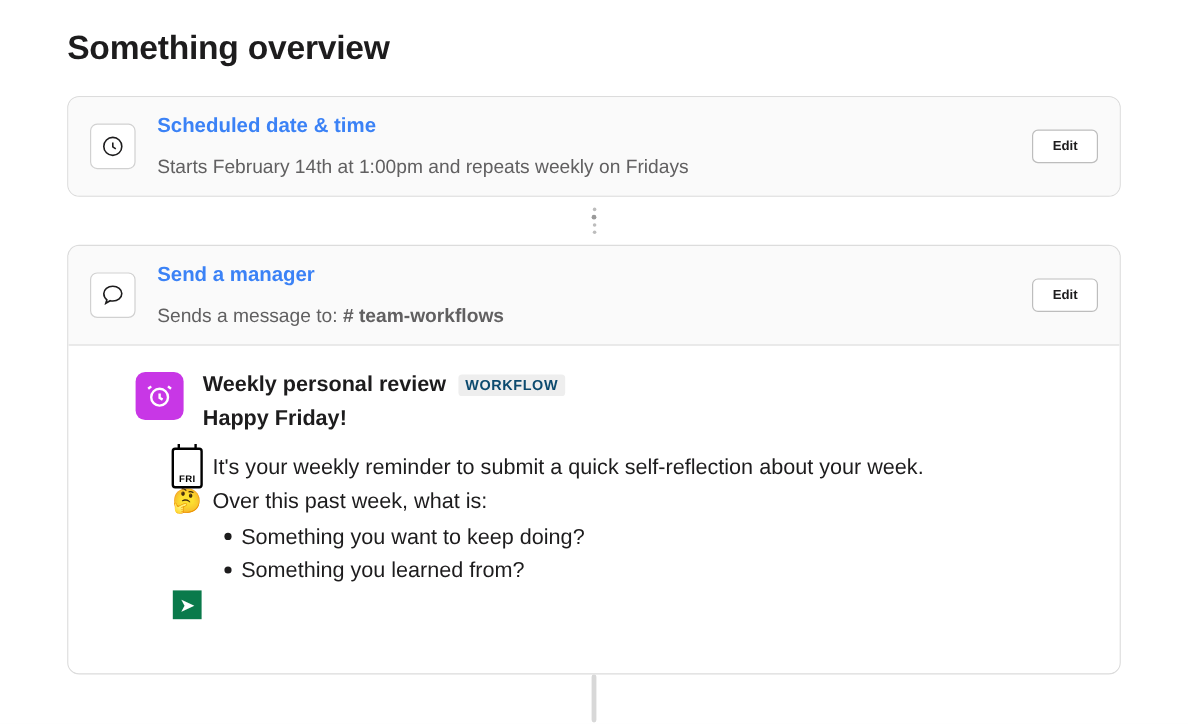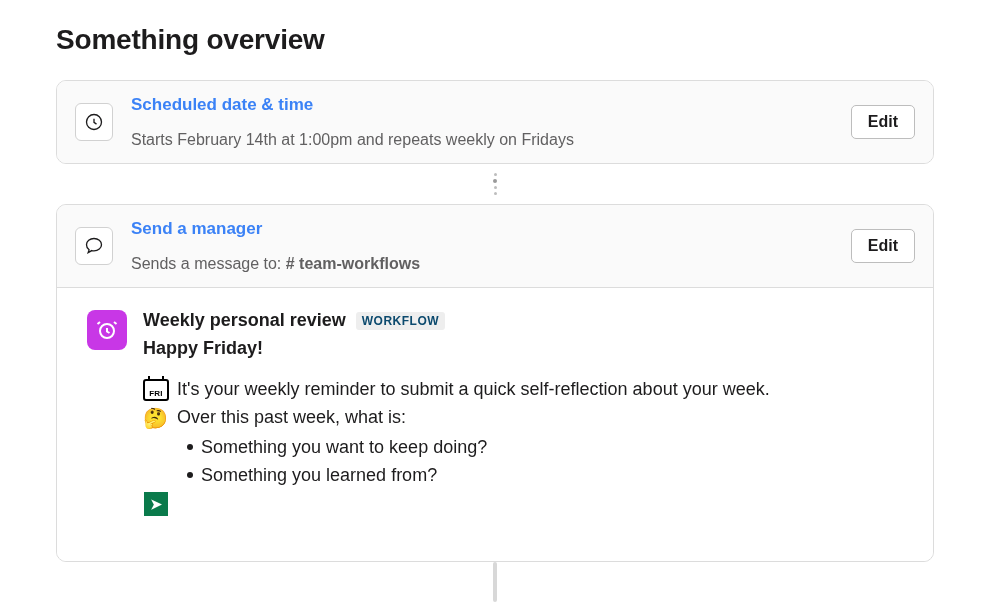--- a/index.html
+++ b/index.html
@@ -61,21 +61,21 @@
   .step-sub .channel {
     color: #616061;
     font-weight: 600;
   }
 
   .edit-btn {
     background: #ffffff;
     border: 1px solid #bdbdbd;
     border-radius: 5px;
     padding: 7px 16px;
-    font-size: 16px;
+    font-size: 11px;
     font-weight: 700;
     color: #1d1c1d;
     cursor: pointer;
     flex-shrink: 0;
   }
 
   
   .connector {
     display: flex;
     flex-direction: column;
@@ -101,21 +101,21 @@
     background: #d8d8d8;
     border-radius: 2px;
   }
 
   
   .message-preview {
     border-top: 1px solid #dcdcdc;
     background: #ffffff;
     padding: 22px 30px 44px 30px;
   }
-  .msg-row { display: flex; align-items: flex-start; gap: 16px; }
+  .msg-row { display: flex; align-items: flex-start; gap: 16px; margin-left: 26px; }
   .bot-avatar {
     width: 40px;
     height: 40px;
     border-radius: 8px;
     background: #c837e6;
     display: flex;
     align-items: center;
     justify-content: center;
     flex-shrink: 0;
   }
@@ -148,21 +148,21 @@
     align-items: center;
     justify-content: center;
     flex-shrink: 0;
     font-size: 20px;
     line-height: 1;
     margin-top: 1px;
   }
   
   .fri-cal {
     width: 26px;
-    height: 22px;
+    height: 34px;
     border: 2px solid #000;
     border-radius: 3px;
     background: #fff;
     position: relative;
     font-size: 8px;
     font-weight: 900;
     display: flex;
     align-items: flex-end;
     justify-content: center;
     padding-bottom: 1px;

